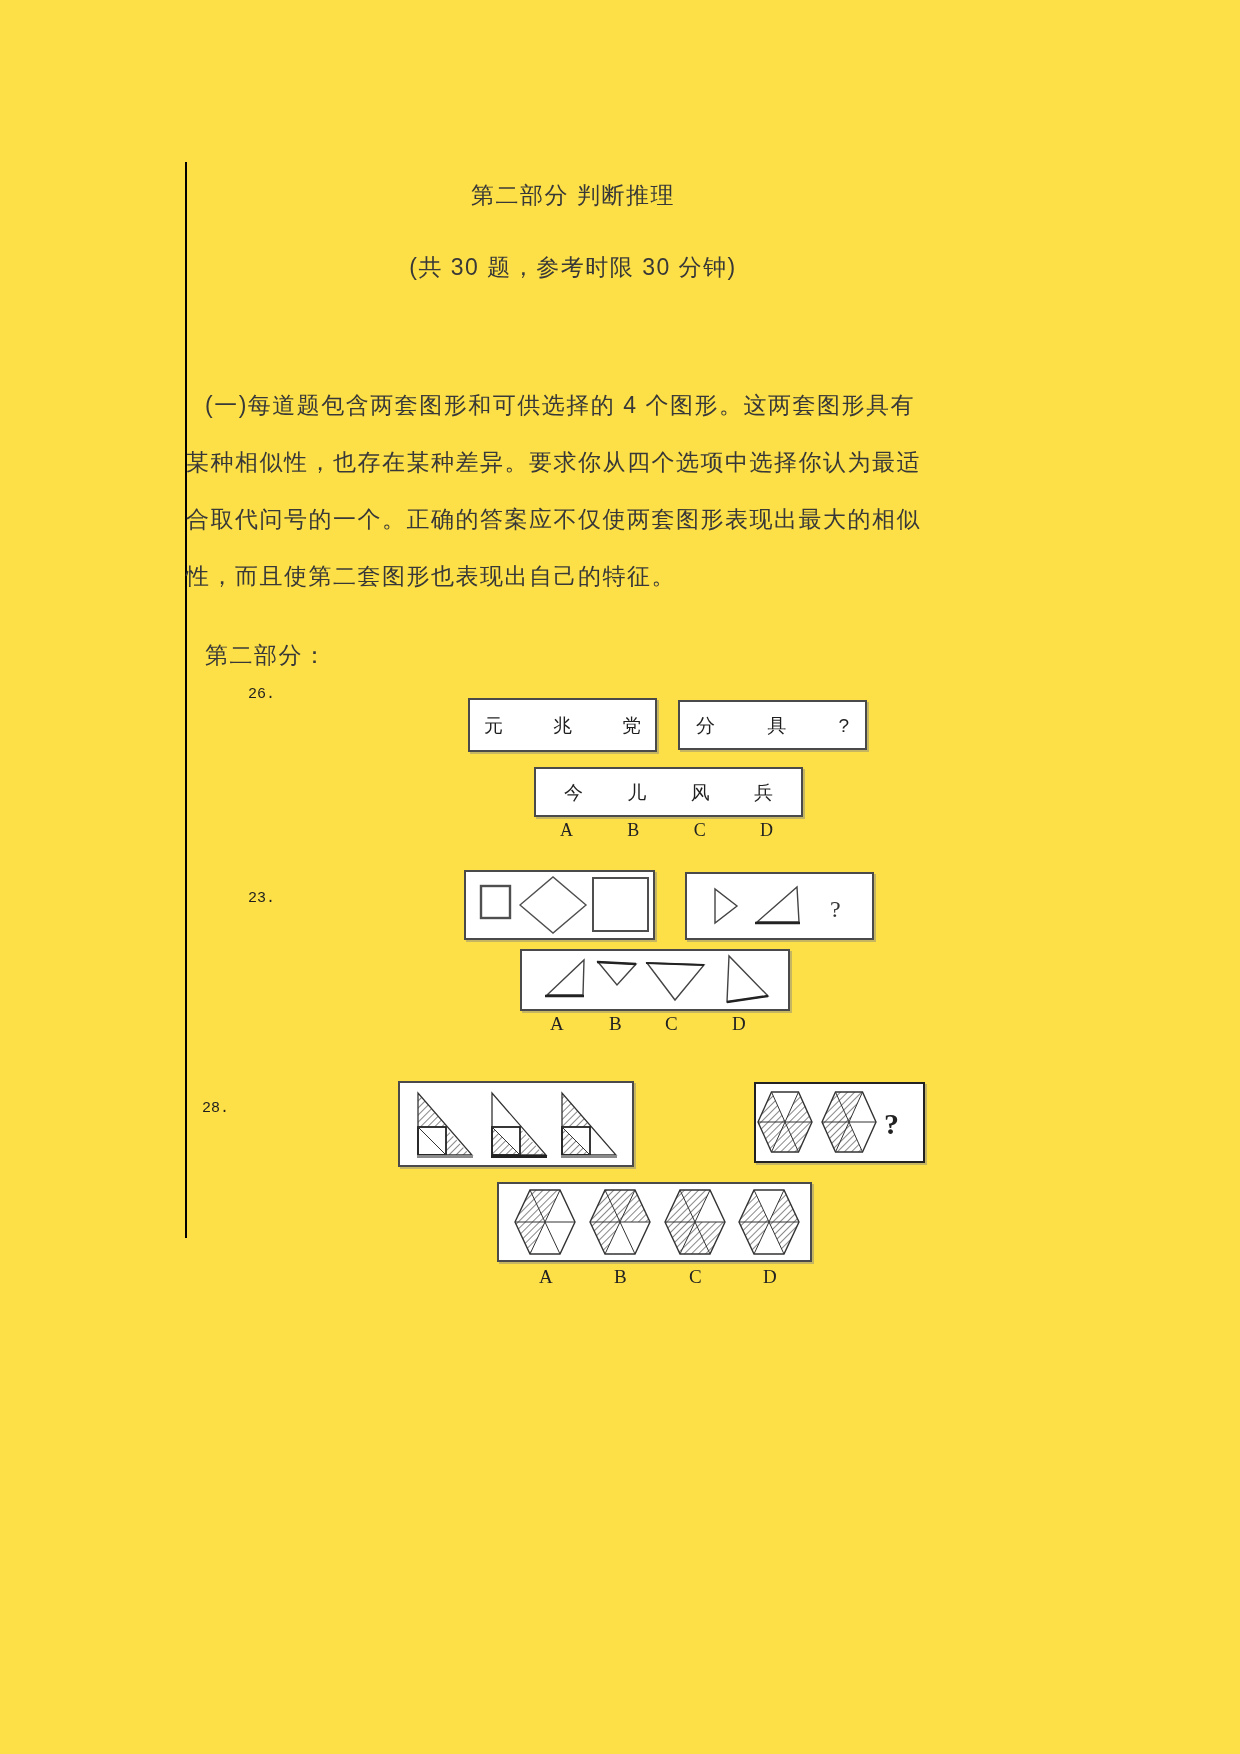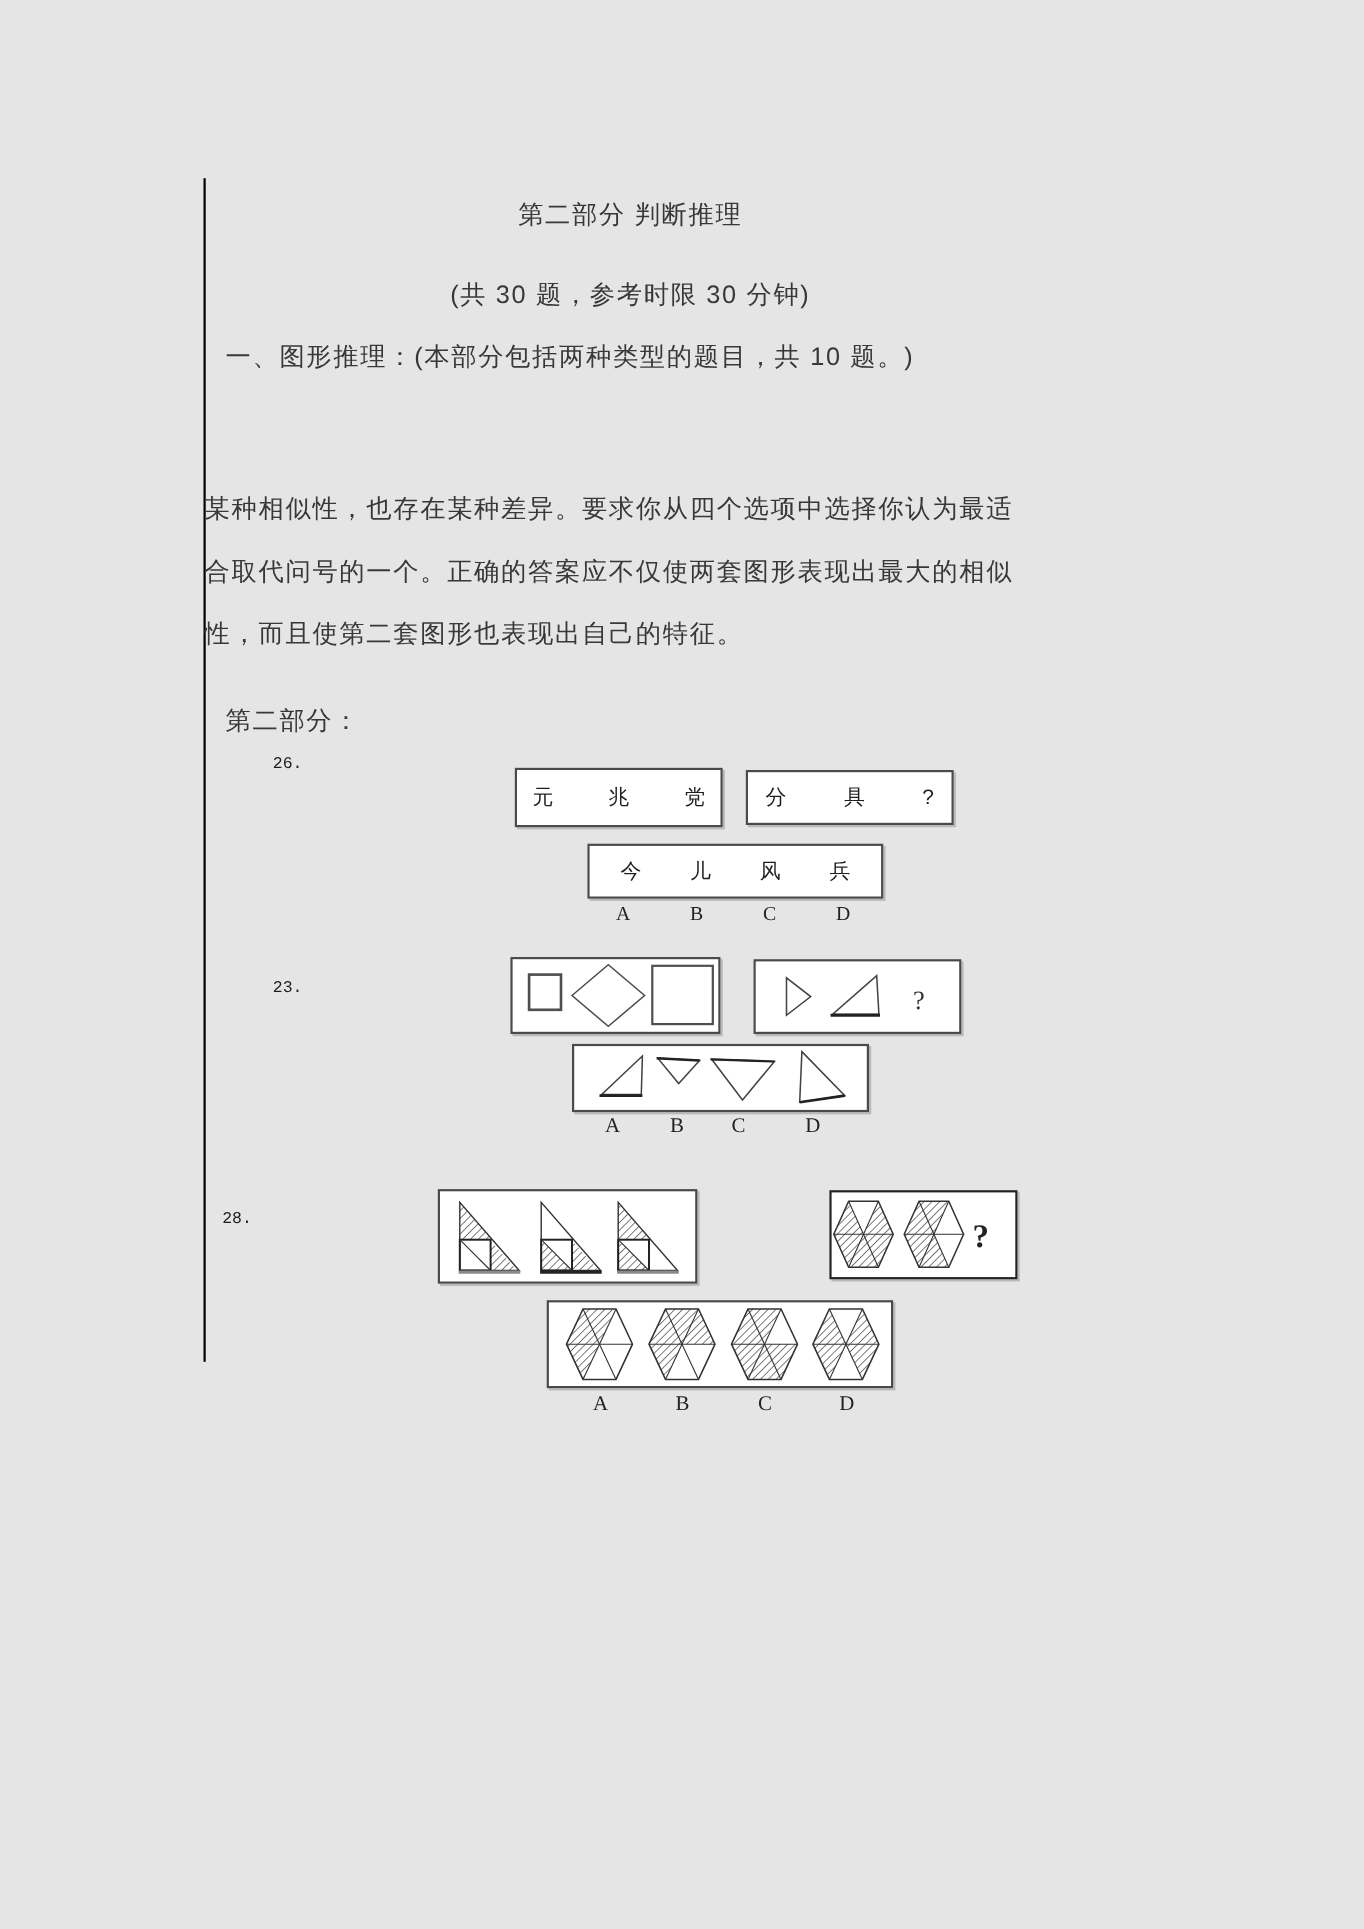--- a/index.html
+++ b/index.html
@@ -1,16 +1,16 @@
 <!DOCTYPE html>
 <html><head>
 <meta charset="utf-8">
 <style>
   html,body{margin:0;padding:0;background:#ffffff;}
-  #page{position:relative;width:1240px;height:1754px;background:#e5e5e5;overflow:hidden;
+  #page{position:relative;width:1240px;height:1754px;background:#fde047;overflow:hidden;
         font-family:"Liberation Sans","DejaVu Sans",sans-serif;color:#333;}
   .abs{position:absolute;}
   .cjk{font-size:23px;letter-spacing:1.5px;color:#383838;white-space:nowrap;}
   .center{width:774px;left:186px;text-align:center;}
   #margin-line{left:185px;top:162px;width:2px;height:1076px;background:#000;}
   .qnum{font-family:"Liberation Mono","DejaVu Sans Mono",monospace;font-size:15px;color:#1e1e1e;text-align:center;}
   .box{border:2px solid #4a4a4a;background:#fff;box-shadow:2px 2px 0 rgba(130,130,130,.45);}
   .charbox{display:flex;align-items:center;justify-content:space-between;
            font-size:19px;color:#1e1e1e;letter-spacing:0;}
   .charbox span{line-height:1;}
@@ -31,22 +31,22 @@
     </pattern>
   </defs>
 </svg>
 
 <div id="page">
 
   <div id="margin-line" class="abs"></div>
 
   <div class="abs cjk center" style="top:180px;">第二部分 判断推理</div>
   <div class="abs cjk center" style="top:252px;">(共 30 题，参考时限 30 分钟)</div>
-  <div class="abs cjk" style="left:205px;top:309px;">一、图形推理：(本部分包括两种类型的题目，共 10 题。)</div>
-
+
+  <div class="abs cjk" style="left:205px;top:390px;">(一)每道题包含两套图形和可供选择的 4 个图形。这两套图形具有</div>
   <div class="abs cjk" style="left:186px;top:504px;">合取代问号的一个。正确的答案应不仅使两套图形表现出最大的相似</div>
   <div class="abs cjk" style="left:186px;top:447px;">某种相似性，也存在某种差异。要求你从四个选项中选择你认为最适</div>
   <div class="abs cjk" style="left:186px;top:561px;">性，而且使第二套图形也表现出自己的特征。</div>
 
   <div class="abs cjk" style="left:205px;top:640px;">第二部分：</div>
 
   <div>
     <span class="abs qnum" style="left:248px;top:686px;">26.</span>
 
     <div class="abs box charbox" style="left:468px;top:698px;width:157px;height:50px;padding:0 14px;">

